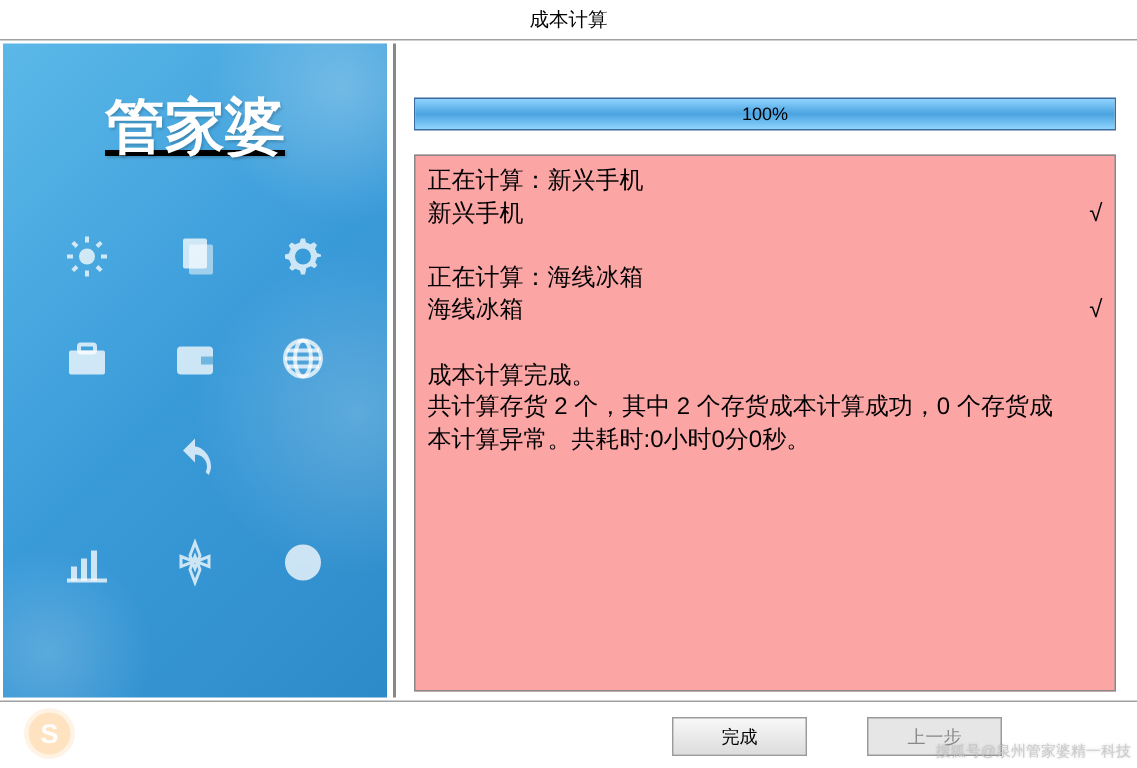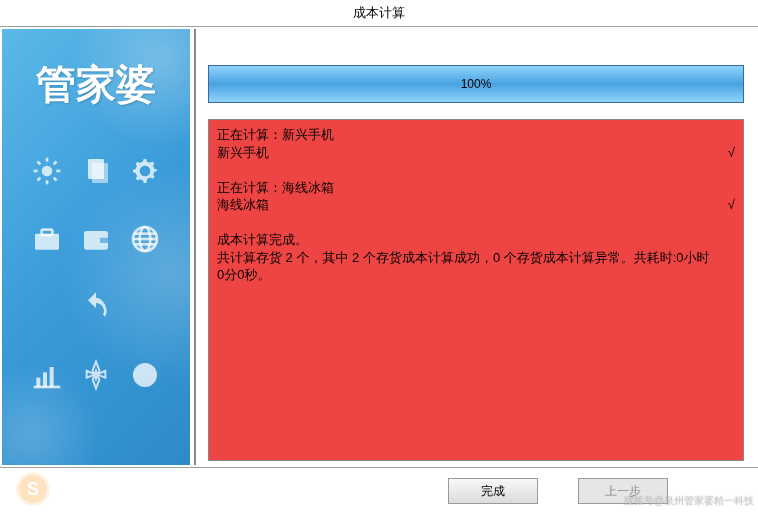--- a/index.html
+++ b/index.html
@@ -21,25 +21,26 @@
 .separator {
   border-top: 1px solid #a0a0a0;
   margin: 0;
 }
 .main-area {
   display: flex;
   height: 440px;
   padding: 2px;
 }
 .sidebar {
-  width: 188px;
+  width: 256px;
   height: 100%;
   background: linear-gradient(135deg, #5bb8e8 0%, #3a9bd9 50%, #2e8bc9 100%);
   position: relative;
   overflow: hidden;
+  text-decoration: underline;
 }
 .sidebar-bg-shape {
   position: absolute;
   border-radius: 50%;
 }
 .shape1 {
   width: 180px; height: 180px;
   background: radial-gradient(circle, rgba(255,255,255,0.25) 0%, rgba(255,255,255,0) 70%);
   top: -60px; right: -60px;
 }
@@ -87,21 +88,21 @@
   padding: 0 12px;
   border-left: 2px solid #888;
   margin-left: 4px;
   display: flex;
   flex-direction: column;
 }
 .progress-wrap {
   margin: 36px 0 16px;
 }
 .progress-bar {
-  height: 38px;
+  height: 22px;
   border: 1px solid #3a6aa0;
   background: #e8e8e8;
   position: relative;
 }
 .progress-fill {
   height: 100%;
   background: linear-gradient(to bottom, #8fd4ff 0%, #4aa3e0 50%, #8fd4ff 100%);
   width: 100%;
 }
 .progress-text {
@@ -109,23 +110,23 @@
   top: 0; left: 0; right: 0; bottom: 0;
   display: flex;
   align-items: center;
   justify-content: center;
   font-size: 12px;
   color: #000;
 }
 .log-box {
   flex: 1;
   border: 1px solid #888;
-  background: #ef4444;
+  background: #fca5a5;
   padding: 6px 8px;
-  font-size: 13px;
+  font-size: 16px;
   line-height: 1.35;
   overflow: auto;
   white-space: pre-wrap;
   font-family: SimSun, sans-serif;
   position: relative;
   margin-bottom: 4px;
 }
 .log-line { display: flex; }
 .log-left { flex: 1; }
 .log-right { width: 24px; text-align: right; font-style: italic; }

